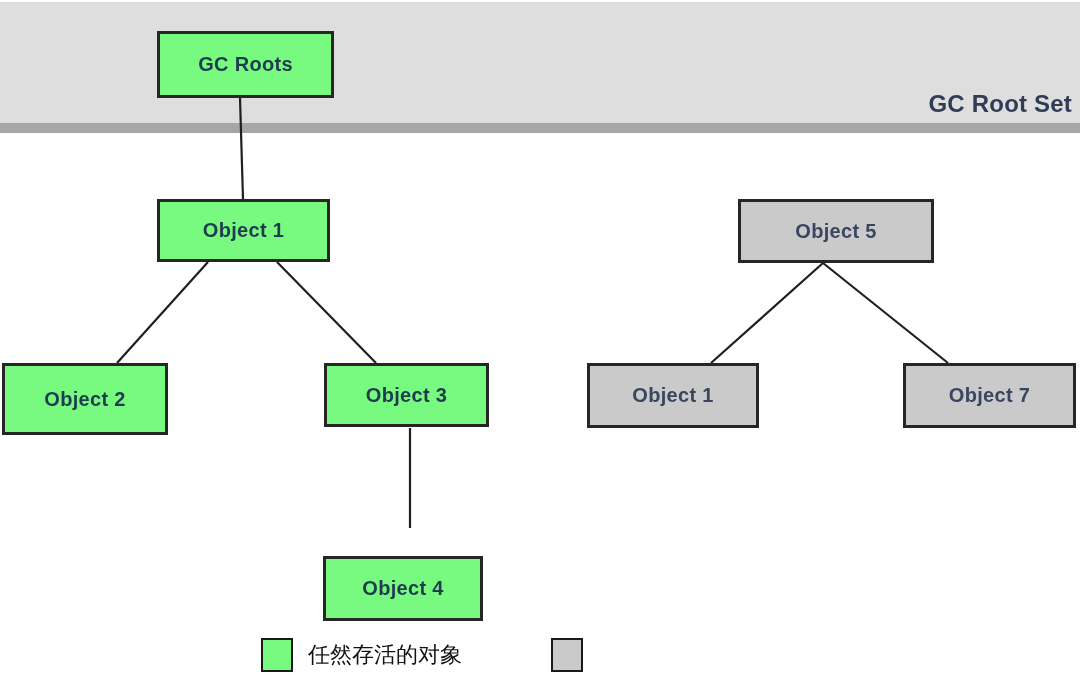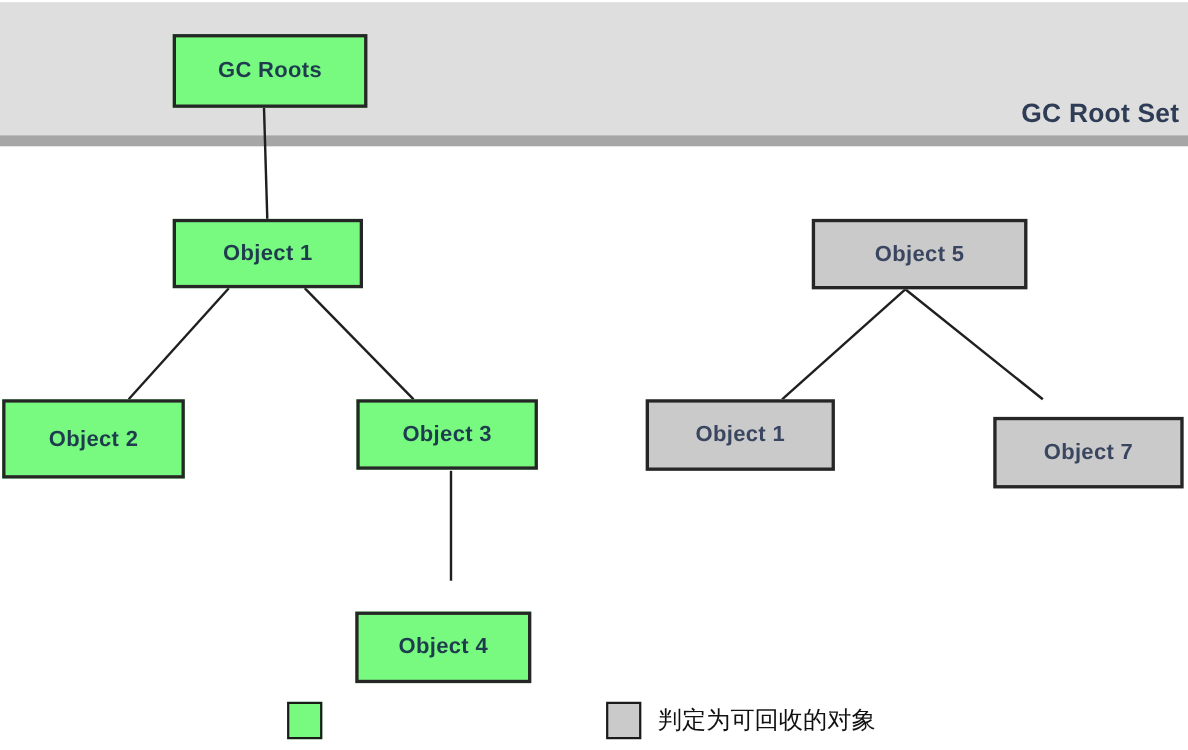--- a/index.html
+++ b/index.html
@@ -109,25 +109,25 @@
     </svg>
 
   <div id="nodes-layer">
       <div class="node alive" style="left: 157px; top: 31px; width: 177px; height: 67px;">GC Roots</div>
       <div class="node alive" style="left: 157px; top: 199px; width: 173px; height: 63px;">Object 1</div>
       <div class="node alive" style="left: 2px; top: 363px; width: 166px; height: 72px;">Object 2</div>
       <div class="node alive" style="left: 324px; top: 363px; width: 165px; height: 64px;">Object 3</div>
       <div class="node alive" style="left: 323px; top: 556px; width: 160px; height: 65px;">Object 4</div>
       <div class="node collectable" style="left: 738px; top: 199px; width: 196px; height: 64px;">Object 5</div>
       <div class="node collectable" style="left: 587px; top: 363px; width: 172px; height: 65px;">Object 1</div>
-      <div class="node collectable" style="left: 903px; top: 363px; width: 173px; height: 65px; margin-top: 16px;">Object 7</div>
+      <div class="node collectable" style="left: 903px; top: 363px; width: 173px; height: 65px;">Object 7</div>
     </div>
 
   <div id="legend-layer">
       <div class="legend-item" style="left: 261px;">
         <span class="swatch alive"></span>
+        <span class="legend-label">任然存活的对象</span>
       </div>
       <div class="legend-item" style="left: 551px;">
         <span class="swatch collectable"></span>
-        <span class="legend-label">判定为可回收的对象</span>
       </div>
     </div>
 </div>
 
 </body></html>

